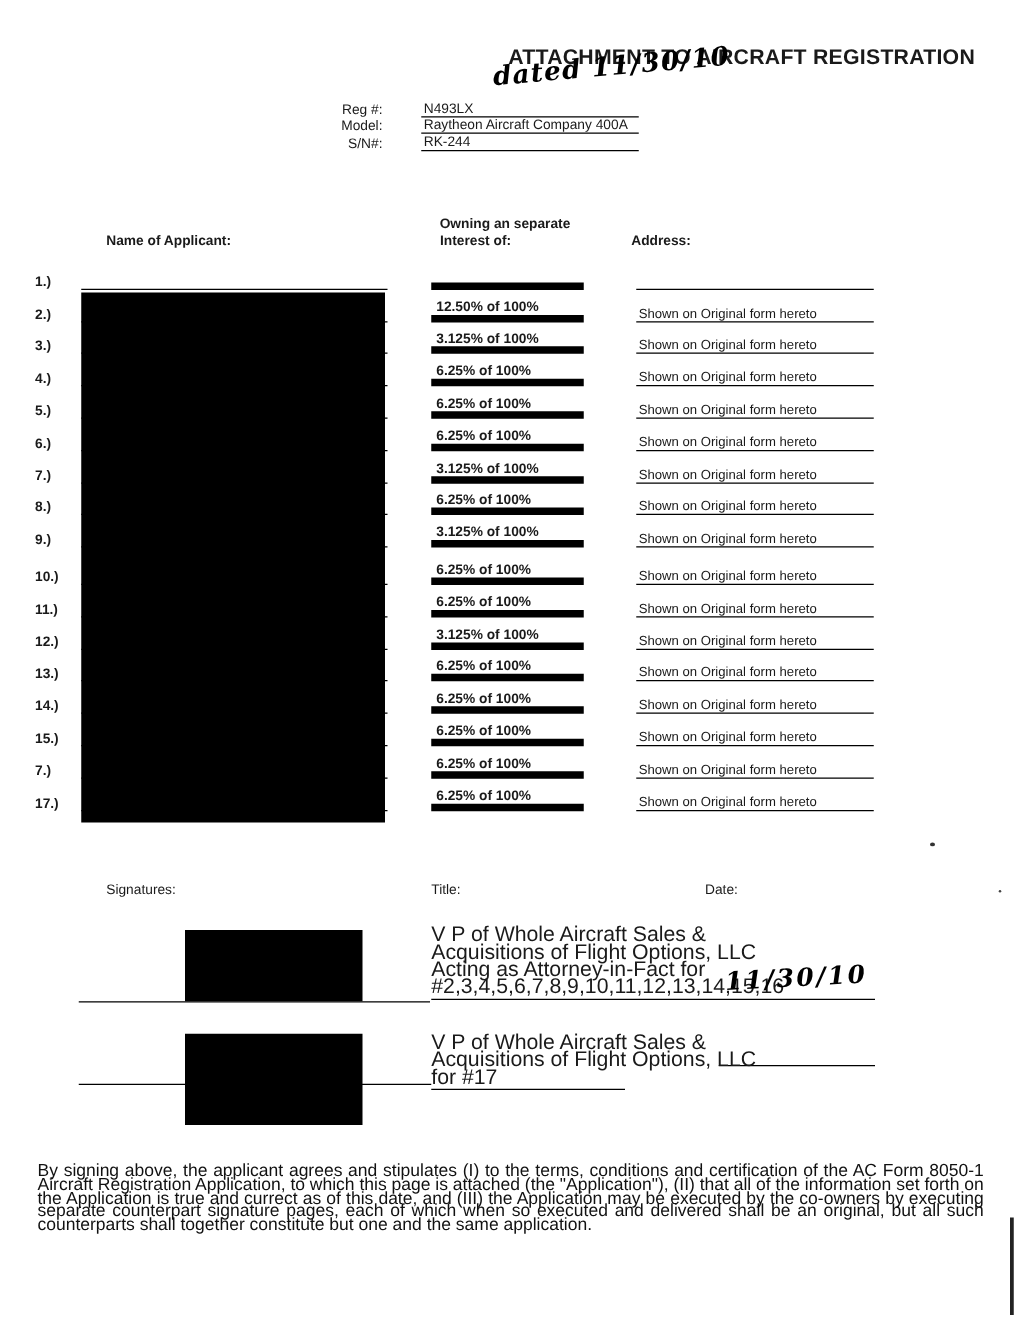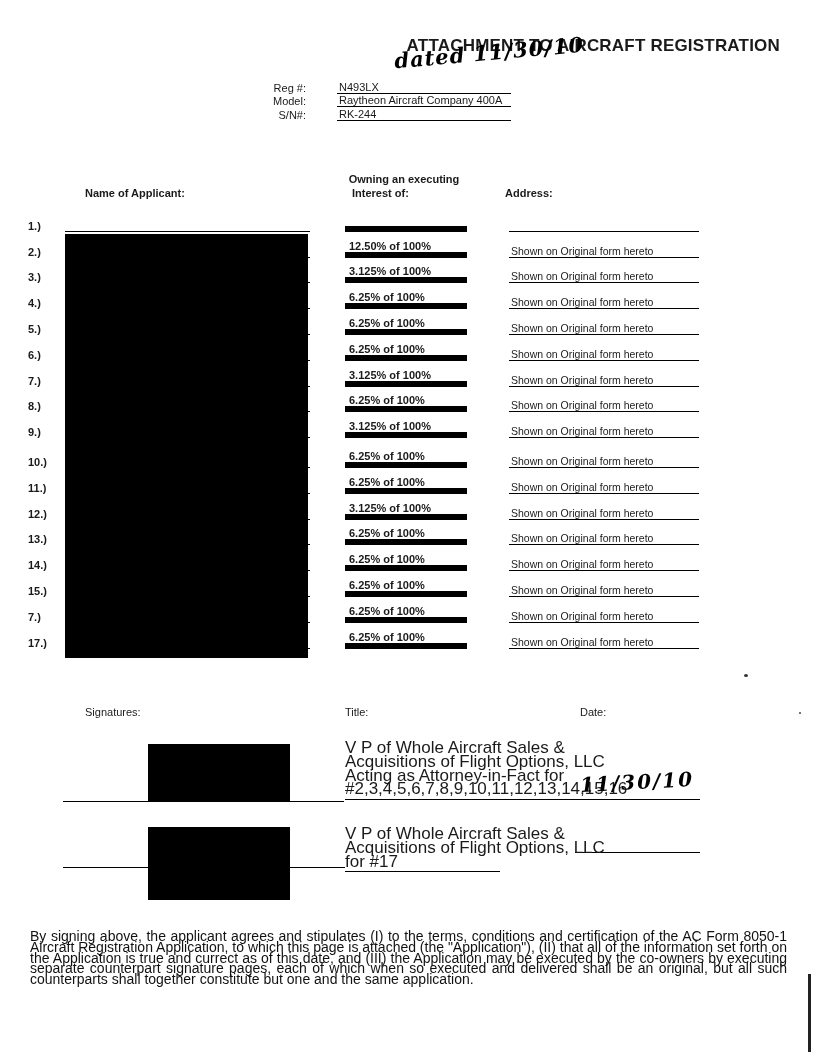--- a/index.html
+++ b/index.html
@@ -42,21 +42,21 @@
 
   .redaction { background:#000; }
   .redaction-names { left:65px; top:234px; width:243px; height:424px; }
   .redaction-sig1 { left:148px; top:744px; width:142px; height:57px; }
   .redaction-sig2 { left:148px; top:827px; width:142px; height:73px; }
 
   
   .sig-label { font-size:11px; }
   .lbl-signatures { top:706px; left:85px; }
   .lbl-title { top:706px; left:345px; }
-  .lbl-date { top:706px; left:580px;text-align:center; }
+  .lbl-date { top:706px; left:564px;text-align:center; }
   .rule { border-top:1px solid #000; height:0; }
   .sig1-line { left:63px; top:801px; width:281px; }
   .sig1-title-underline { left:345px; top:799px; width:355px; }
   .sig2-line { left:63px; top:867px; width:282px; }
   .sig2-title-underline { left:345px; top:871px; width:155px; }
   .sig2-date-line { left:575px; top:852px; width:125px; }
   .title-block { font-size:17px; line-height:13.8px; }
   .title-block-1 { top:741px; left:345px; width:260px; }
   .title-block-2 { top:827px; left:345px; width:260px; }
 
@@ -87,21 +87,21 @@
     <div class="field-row">
       <span class="field-label">Model:</span>
       <span class="field-value">Raytheon Aircraft Company 400A</span>
     </div>
     <div class="field-row">
       <span class="field-label">S/N#:</span>
       <span class="field-value">RK-244</span>
     </div>
   </div>
 
-  <div class="abs hdr hdr-owning">Owning an executing</div>
+  <div class="abs hdr hdr-owning">Owning an separate</div>
   <div class="abs hdr hdr-name">Name of Applicant:</div>
   <div class="abs hdr hdr-interest">Interest of:</div>
   <div class="abs hdr hdr-address">Address:</div>
 
   <div id="rows">
     <div class="row">
       <span class="cell num">1.)</span>
       <span class="cell name"></span>
       <span class="cell interest"></span>
       <span class="cell address"></span>

